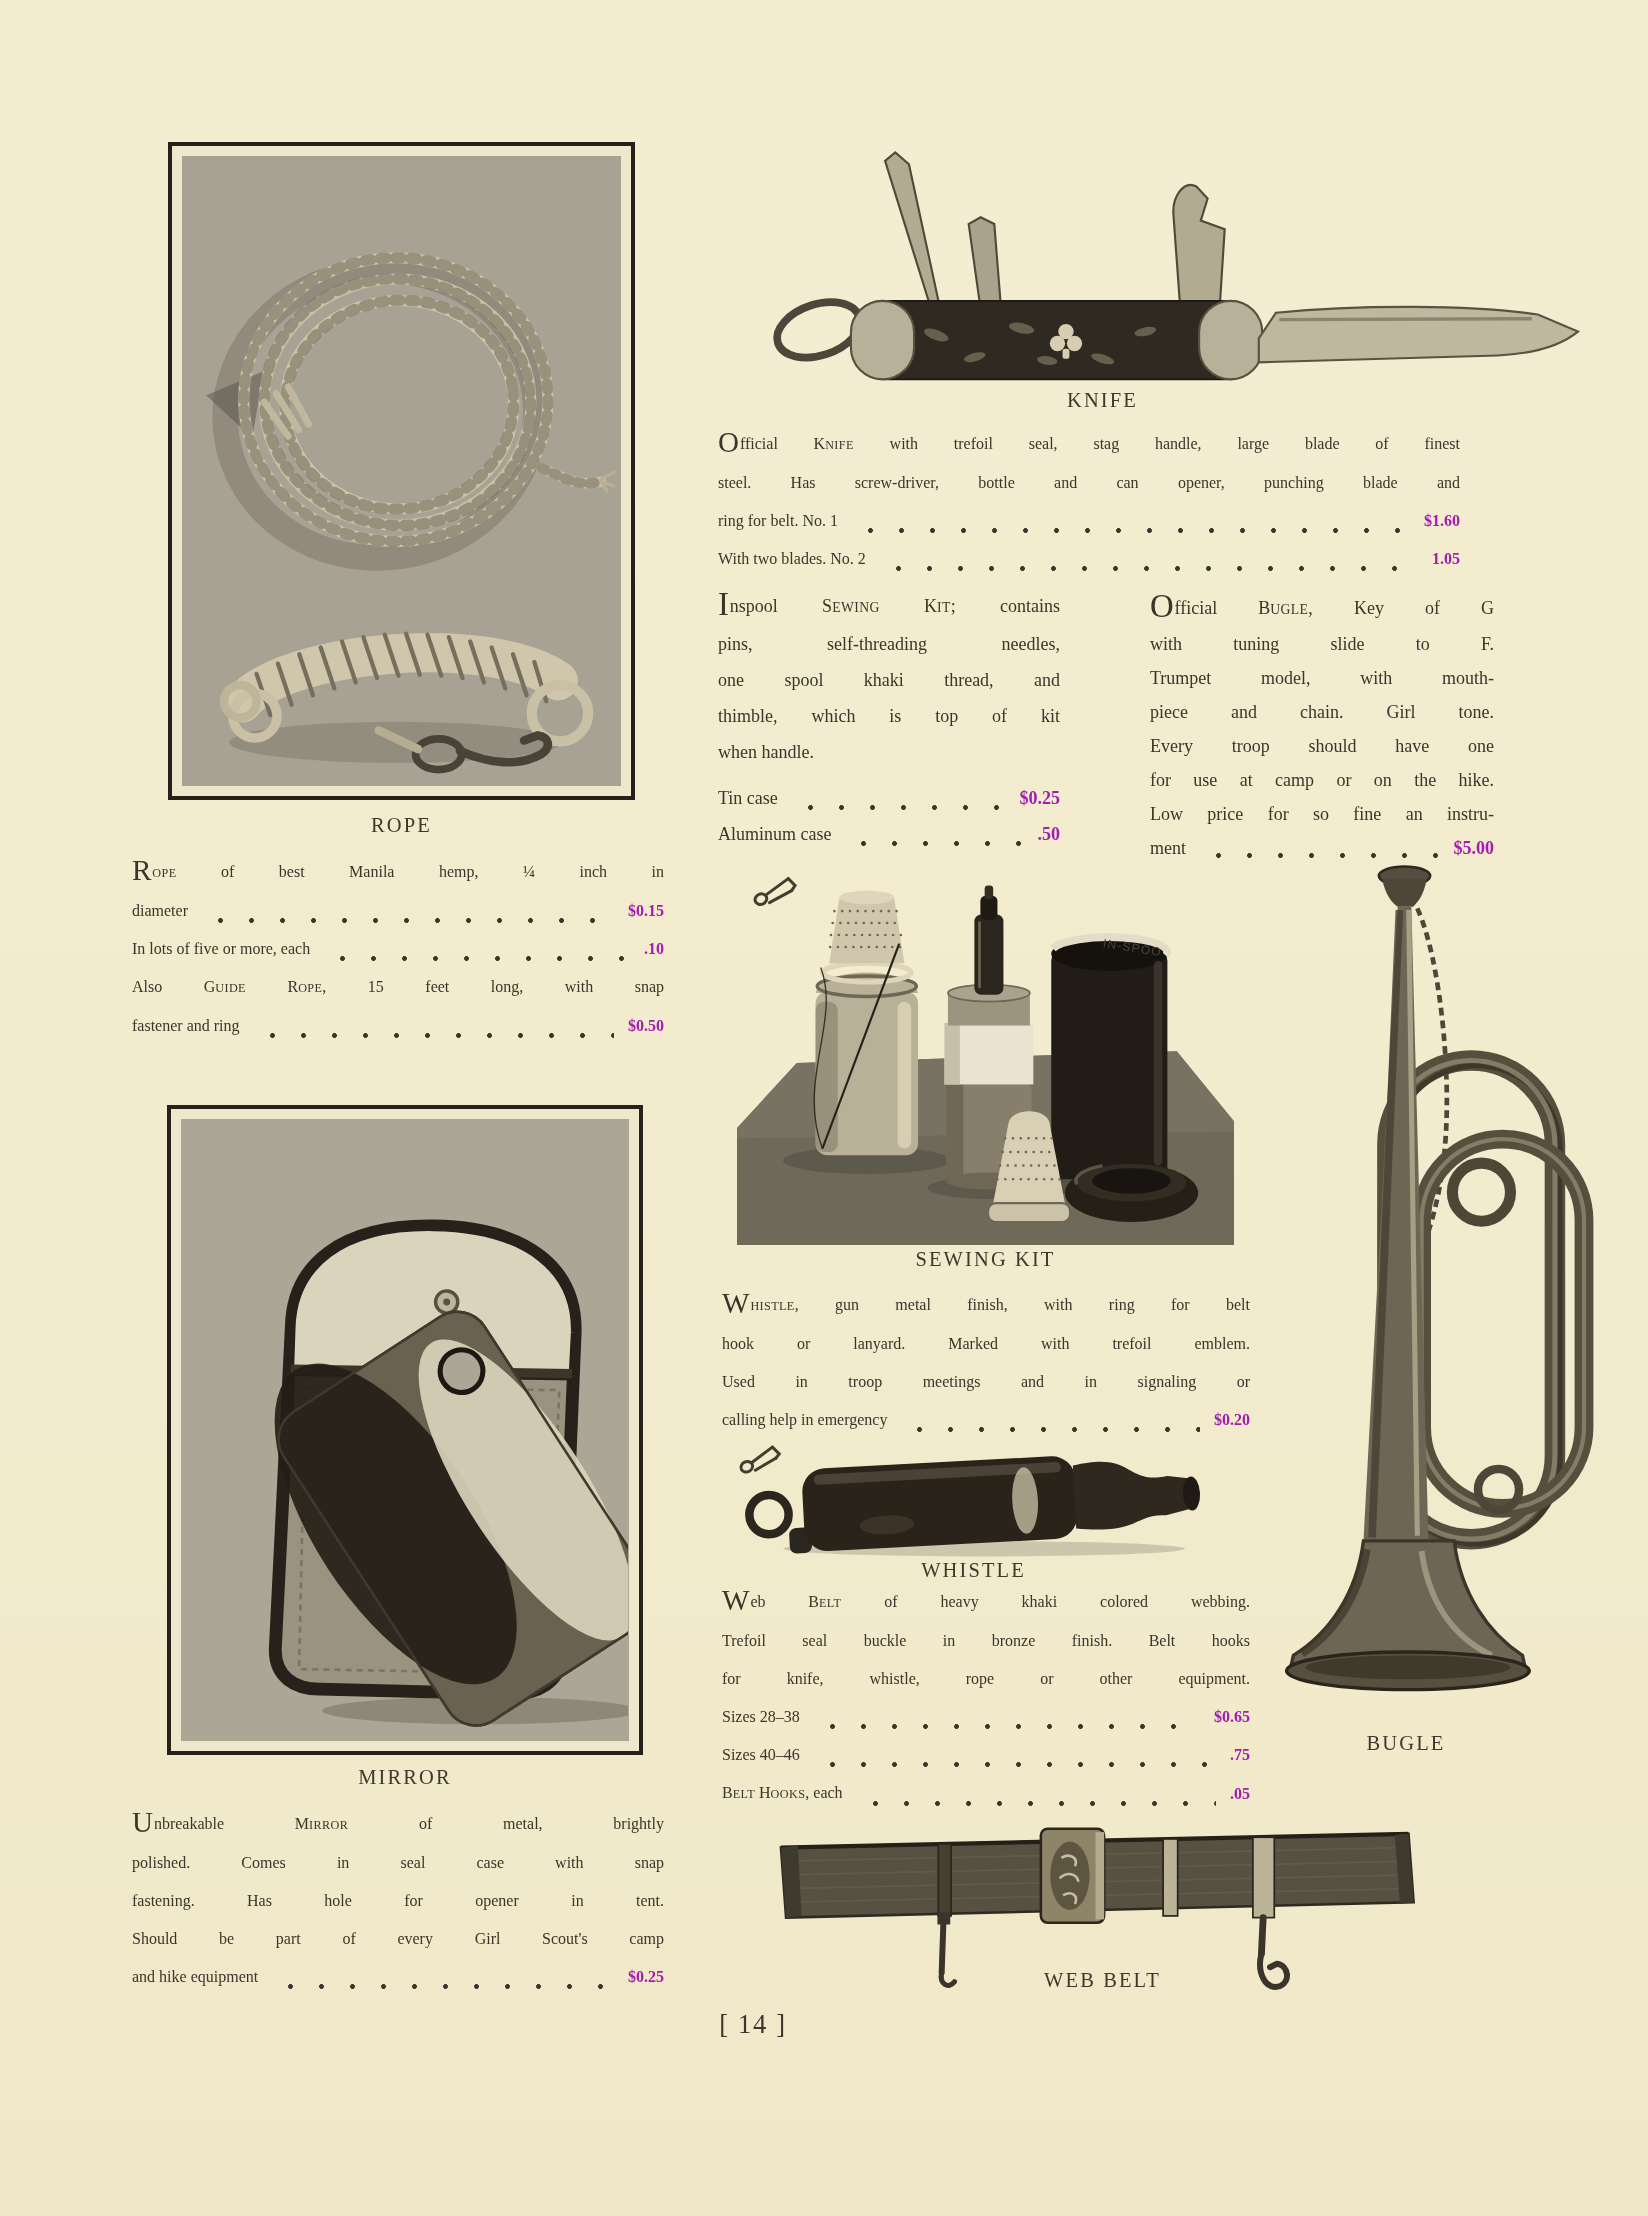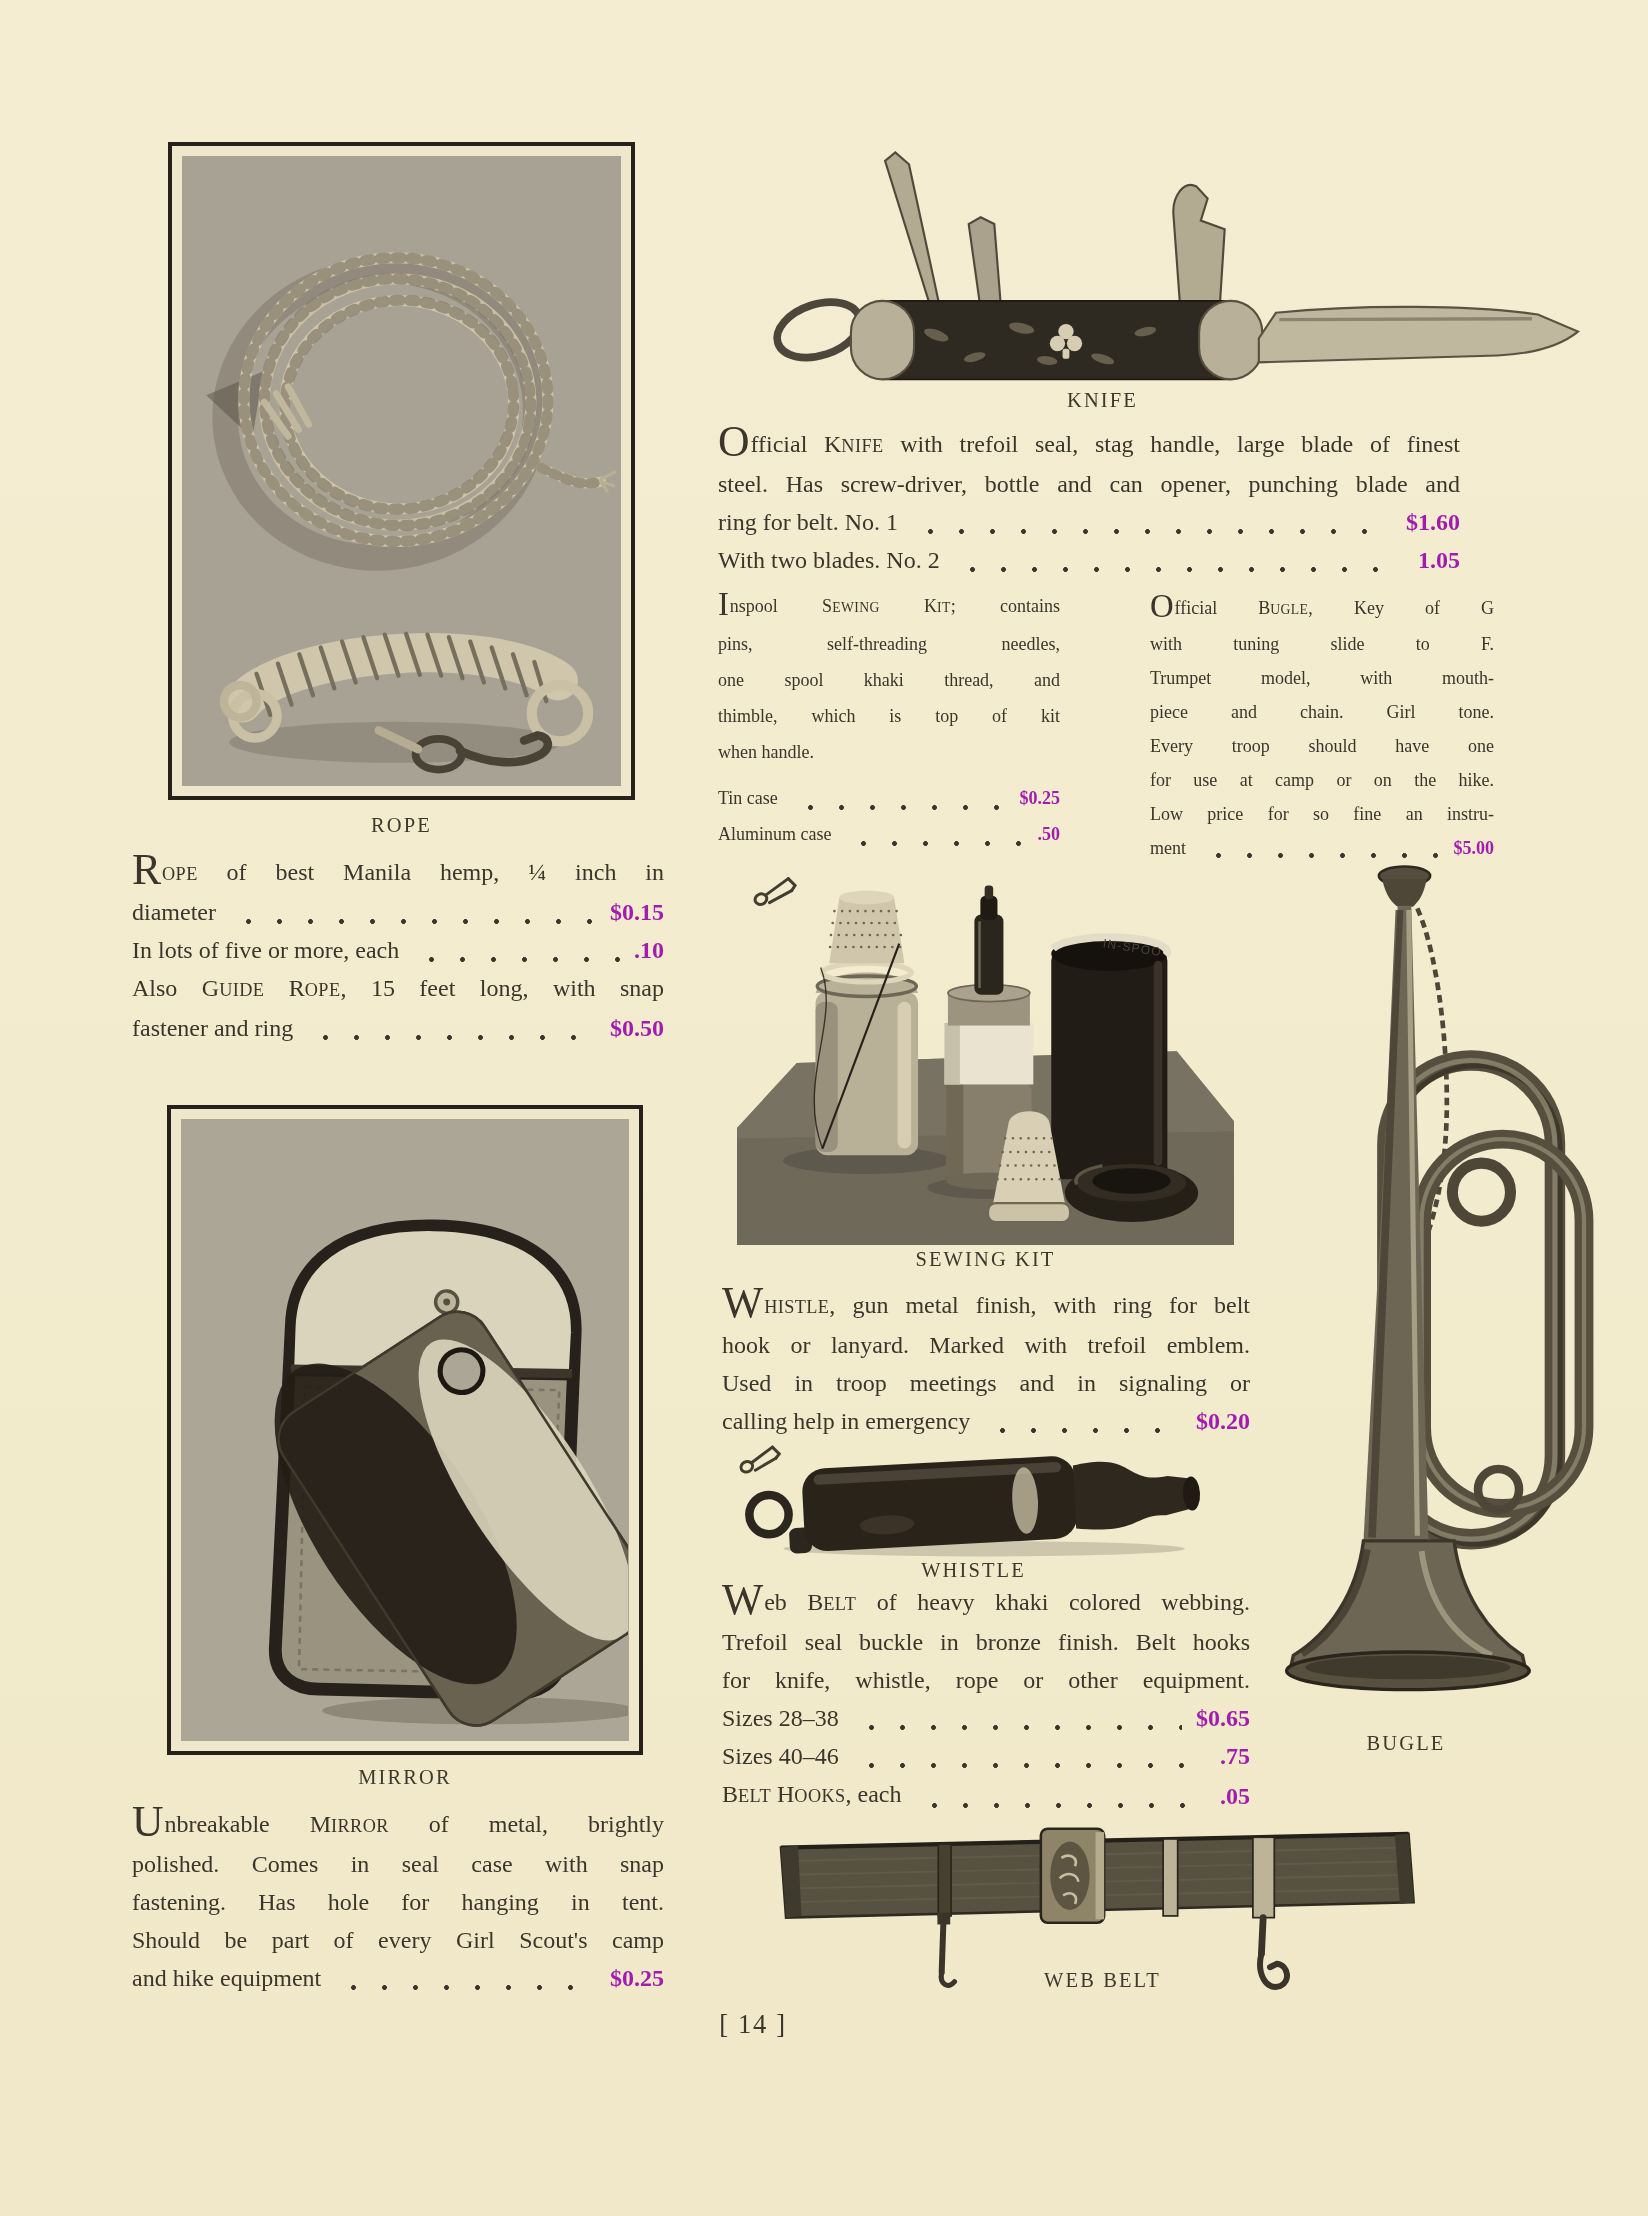--- a/index.html
+++ b/index.html
@@ -14,21 +14,21 @@
   .photo-frame{
     border:4.3px solid #26211a;background:#efe7cc;padding:10.3px;box-sizing:border-box;
   }
   .photo-area{width:100%;height:100%;background:#a8a295;overflow:hidden;}
   
   .caption{
     text-align:center;font-size:20.5px;letter-spacing:2.1px;color:#3e382d;
     white-space:nowrap;
   }
   
-  .text-block{font-size:24px;line-height:38px;color:#3b352b;}
+  .text-block{font-size:16px;line-height:38px;color:#3b352b;}
   .text-block .line{min-height:38px;}
   .just{text-align:justify;text-align-last:justify;}
   .left{text-align:left;}
   .seg-drop{font-size:1.82em;line-height:0;vertical-align:-0.1em;letter-spacing:0.9px;}
   .seg-sc{font-size:0.76em;letter-spacing:0.4px;}
   .price-row{display:flex;align-items:flex-end;}
   .price-label{white-space:nowrap;}
   .leader{
     flex:1;align-self:flex-end;height:26px;margin:0 13.7px 0 17px;
     background-image:radial-gradient(circle,#3b352b 2.1px,rgba(0,0,0,0) 2.6px);
@@ -405,21 +405,21 @@
         <rect x="195" y="255" width="280" height="430" rx="38" fill="none" stroke="#403a2e" stroke-width="3"></rect>
         <circle cx="424" cy="322" r="25" fill="#aca697" stroke="#1d1811" stroke-width="6"></circle>
       </g>
     </svg>
   </div>
 </div>
 <div class="abs caption" style="left:167px;top:1766px;width:476px;">MIRROR</div>
 <div class="abs text-block" id="mirror-text" style="left:132px;top:1805px;width:532px;">
     <div class="line just"><span class="seg-drop">U</span><span>nbreakable M</span><span class="seg-sc">IRROR</span><span> of metal, brightly</span></div>
     <div class="line just"><span>polished.  Comes in seal case with snap</span></div>
-    <div class="line just"><span>fastening.  Has hole for hanging in tent.</span></div>
+    <div class="line just"><span>fastening.  Has hole for opener in tent.</span></div>
     <div class="line just"><span>Should be part of every Girl Scout's camp</span></div>
     <div class="line price-row">
       <span class="price-label"><span>and hike equipment</span></span>
       <span class="leader"></span>
       <span class="price">$0.25</span>
     </div>
   </div>
 
 <div class="abs" style="left:1278px;top:857px;width:359px;height:872px;">
   <svg width="359" height="872" viewBox="0 0 420 1020">

